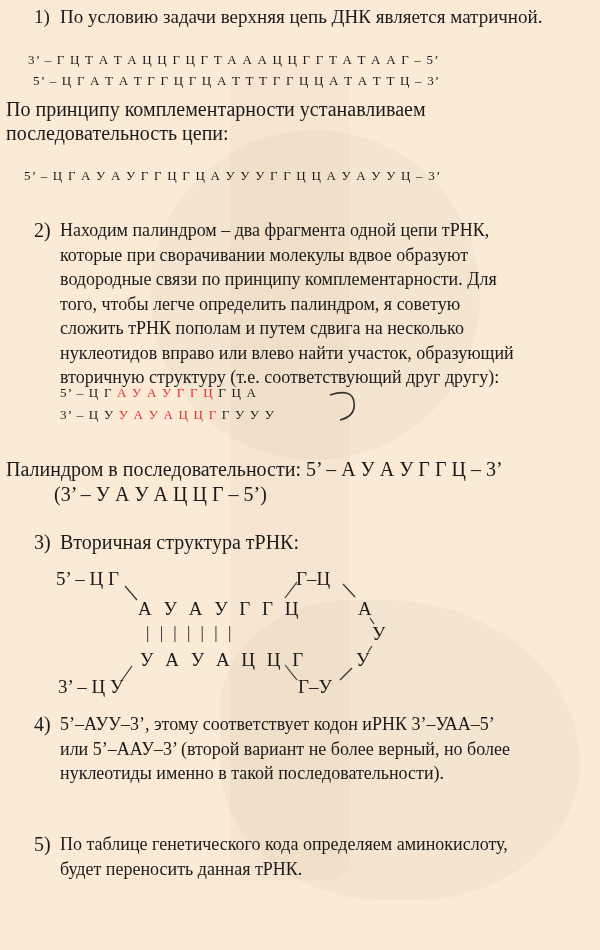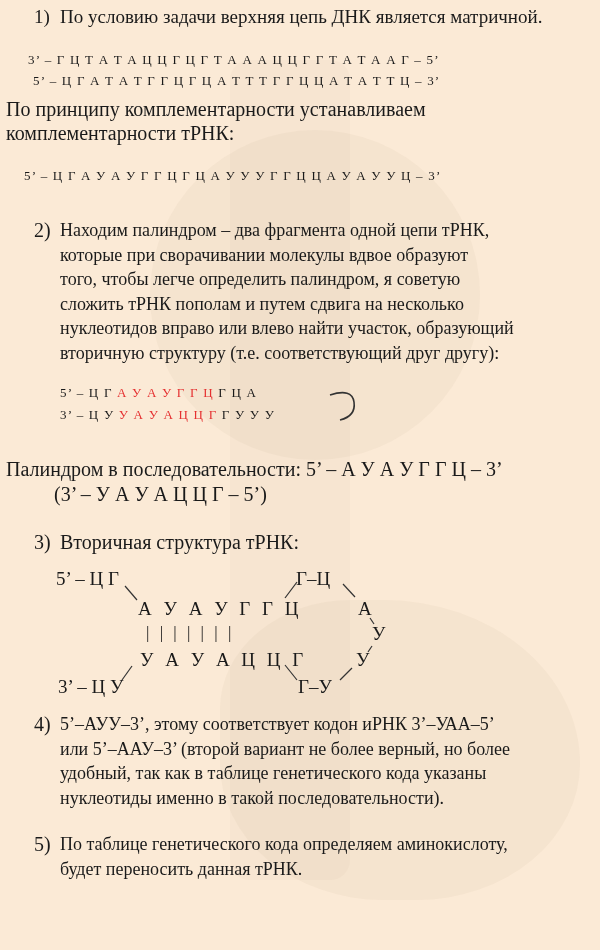--- a/index.html
+++ b/index.html
@@ -31,27 +31,28 @@
 <div class="wm wm3"></div>
 <div class="wm wm1"></div>
 <div class="wm wm2"></div>
 
 <div class="abs t19" style="left:34px; top:5px;">
   <span class="num">1)</span><span>По условию задачи верхняя цепь ДНК является матричной.</span>
 </div>
 <div class="abs seq" style="left:28px; top:52px;">3’ – Г Ц Т А Т А Ц Ц Г Ц Г Т А А А Ц Ц Г Г Т А Т А А Г – 5’</div>
 <div class="abs seq" style="left:33px; top:73px;">5’ – Ц Г А Т А Т Г Г Ц Г Ц А Т Т Т Г Г Ц Ц А Т А Т Т Ц – 3’</div>
 <div class="abs t18" style="left:6px; top:97px;">По принципу комплементарности устанавливаем</div>
-<div class="abs t18" style="left:6px; top:121px;">комплементарности тРНК:</div>
+<div class="abs t18" style="left:6px; top:121px;">последовательность цепи:</div>
 <div class="abs seq" style="left:24px; top:168px;">5’ – Ц Г А У А У Г Г Ц Г Ц А У У У Г Г Ц Ц А У А У У Ц – 3’</div>
 
 <div class="abs t18" style="left:34px; top:218px;">2)</div>
 <div class="para" style="left:60px; top:218px;">
   <div class="line">Находим палиндром – два фрагмента одной цепи тРНК,</div>
   <div class="line">которые при сворачивании молекулы вдвое образуют</div>
+  <div class="line">водородные связи по принципу комплементарности. Для</div>
   <div class="line">того, чтобы легче определить палиндром, я советую</div>
   <div class="line">сложить тРНК пополам и путем сдвига на несколько</div>
   <div class="line">нуклеотидов вправо или влево найти участок, образующий</div>
   <div class="line">вторичную структуру (т.е. соответствующий друг другу):</div>
 </div>
 
 <div class="abs seq" style="left:60px; top:385px;">
   <span>5’ – Ц Г </span><span class="red">А У А У Г Г Ц</span><span> Г Ц А</span>
 </div>
 <div class="abs seq" style="left:60px; top:407px;">
@@ -89,21 +90,20 @@
     <line x1="370" y1="618" x2="374" y2="624"></line>
     <line x1="372" y1="646" x2="368" y2="652"></line>
     <line x1="352" y1="668" x2="340" y2="680"></line>
   </g>
 </svg>
 
 <div class="abs t18" style="left:34px; top:712px;">4)</div>
 <div class="para" style="left:60px; top:712px;">
   <div class="line">5’–АУУ–3’, этому соответствует кодон иРНК 3’–УАА–5’</div>
   <div class="line">или 5’–ААУ–3’ (второй вариант не более верный, но более</div>
-  <div class="line">удобный, так как в таблице генетического кода указаны</div>
   <div class="line">нуклеотиды именно в такой последовательности).</div>
 </div>
 
 <div class="abs t18" style="left:34px; top:832px;">5)</div>
 <div class="para" style="left:60px; top:832px;">
   <div class="line">По таблице генетического кода определяем аминокислоту,</div>
   <div class="line">будет переносить данная тРНК.</div>
 </div>
 
 </body></html>

